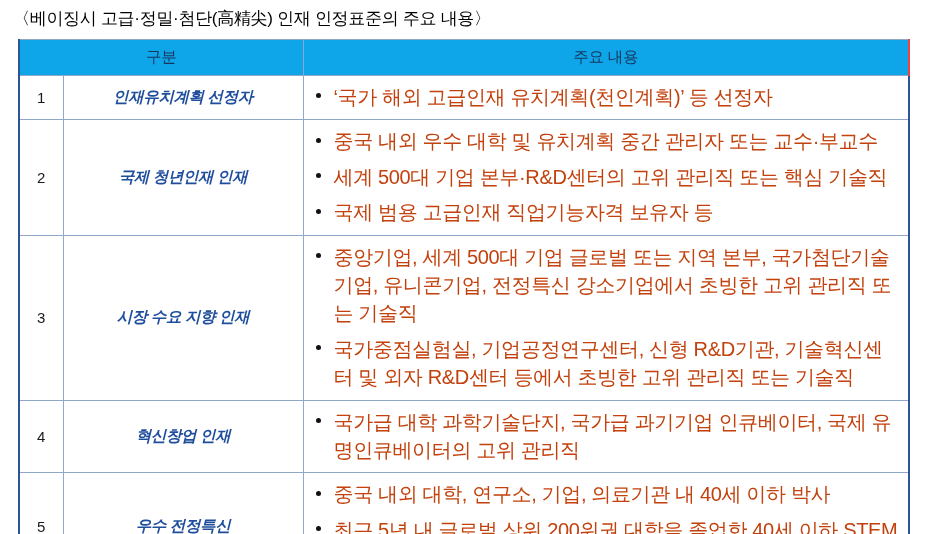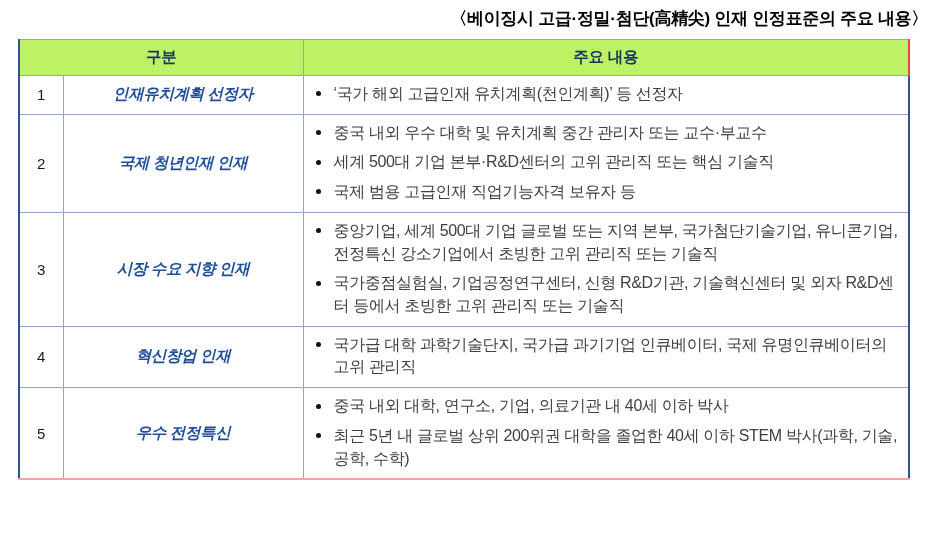--- a/index.html
+++ b/index.html
@@ -14,44 +14,44 @@
     color: #111111;
     overflow: hidden;
   }
   .page {
     width: 928px;
     height: 534px;
     position: relative;
     box-sizing: border-box;
   }
   .doc-title {
-    text-align: right;
+    text-align: left;
     font-size: 17px;
-    font-weight: bold;
+    font-weight: normal;
     color: #000000;
     letter-spacing: -0.3px;
-    padding: 7px 0 9px 0;
+    padding: 7px 0 9px 13px;
   }
   table.main-table {
     border-collapse: collapse;
     width: 892px;
     margin: 0 auto;
     table-layout: fixed;
   }
   table.main-table th,
   table.main-table td {
     border: 1px solid #8fa8c8;
     vertical-align: middle;
     box-sizing: border-box;
   }
   thead th {
-    background: #bef264;
+    background: #0ea5e9;
     color: #17365d;
     font-size: 15.5px;
-    font-weight: bold;
+    font-weight: normal;
     height: 36px;
     letter-spacing: -0.3px;
     text-align: center;
   }
   
   thead th {
     border-top: 2px solid #2f5496;
     border-bottom: 2px solid #2f5496;
   }
   td.num-cell {
@@ -65,22 +65,22 @@
     text-align: center;
     font-size: 15.5px;
     font-weight: bold;
     color: #1f4e9c;
     letter-spacing: -0.4px;
     padding: 6px 4px;
     font-style: italic;
   }
   td.content-cell {
     padding: 7px 10px 8px 6px;
-    font-size: 16px;
-    color: #404040;
+    font-size: 20px;
+    color: #c2410c;
     letter-spacing: -0.35px;
     line-height: 1.42;
   }
   ul.bullets {
     margin: 0;
     padding: 0;
     list-style: none;
   }
   ul.bullets li {
     position: relative;

